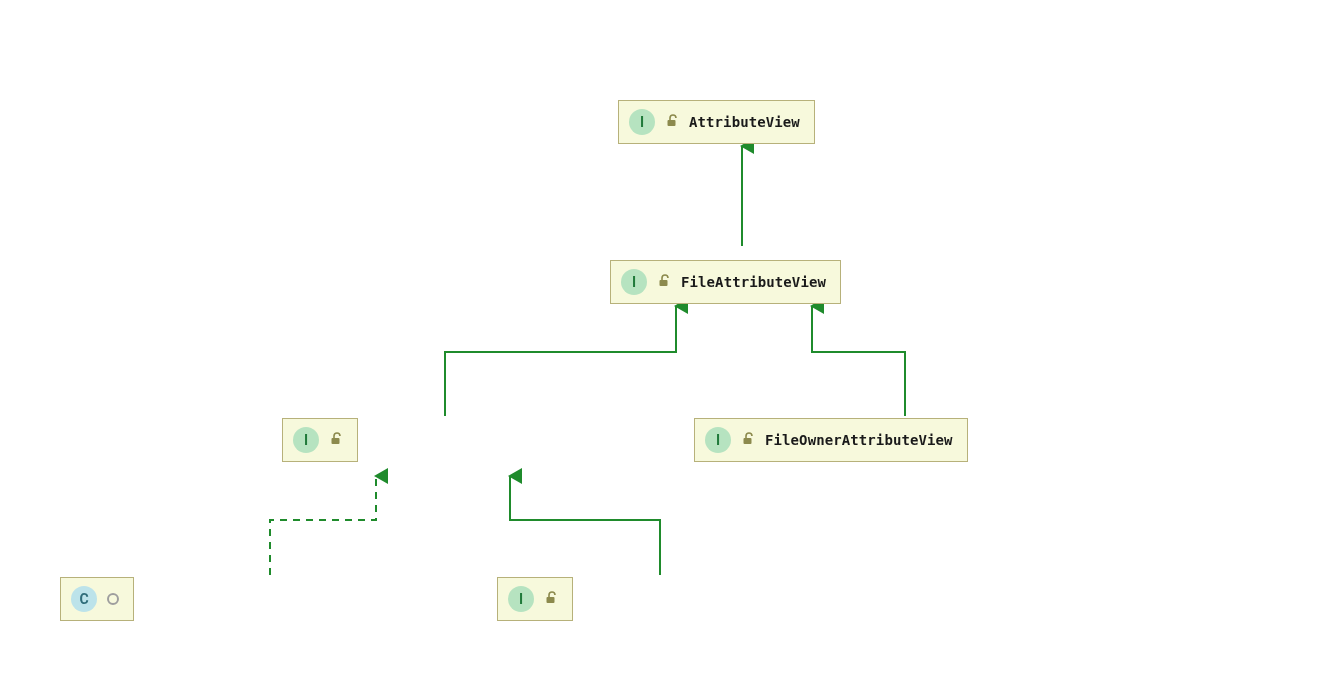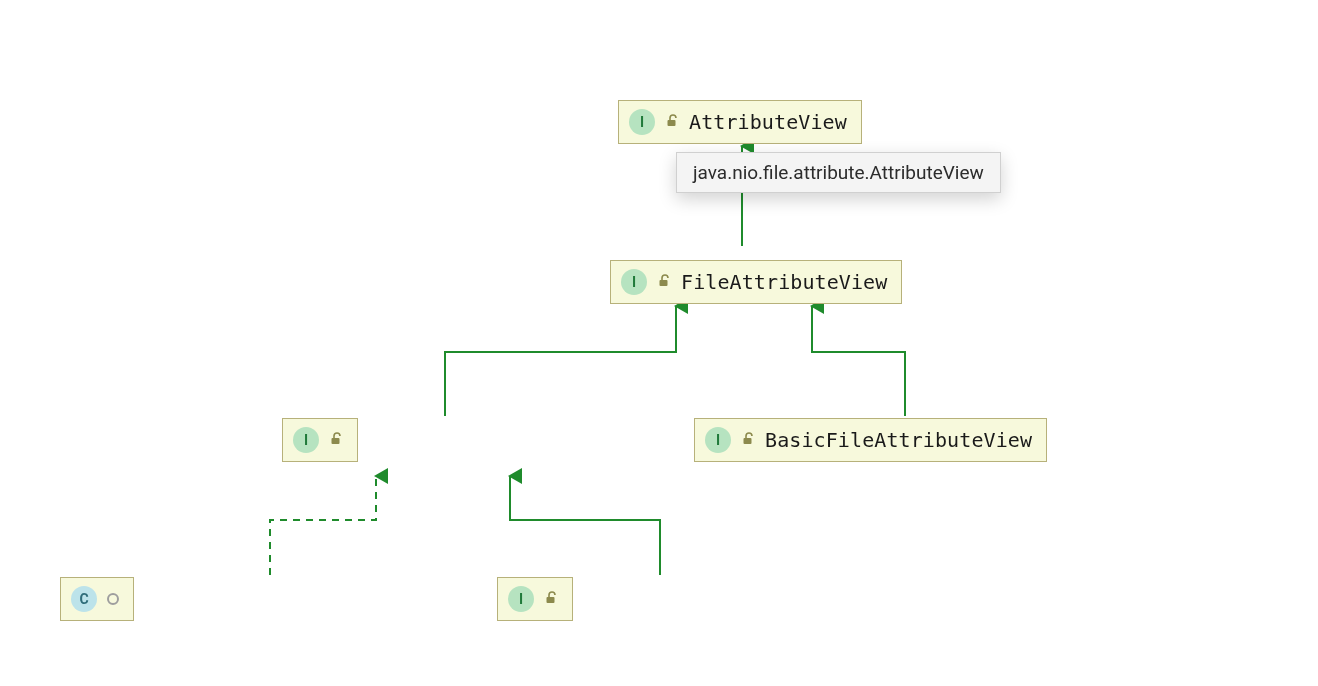--- a/index.html
+++ b/index.html
@@ -10,23 +10,23 @@
     background: #f7f9dc;
     border: 1px solid #b7b17a;
     display: flex;
     align-items: center;
     padding: 6px 14px 6px 10px;
     gap: 10px;
     height: 44px;
     white-space: nowrap;
   }
   .node .label {
-    font-size: 20px;
+    font-size: 14px;
     color: #1a1a1a;
-    font-weight: 400;
+    font-weight: 700;
     letter-spacing: 0.1px;
   }
   .badge {
     width: 26px; height: 26px; border-radius: 50%;
     display: flex; align-items: center; justify-content: center;
     font-family: -apple-system, "Segoe UI", Roboto, sans-serif;
     font-size: 14px; font-weight: 700;
   }
   .badge.interface { background: #b6e3c0; color: #1f7a3a; }
   .badge.class { background: #bce3ea; color: #2f6d7a; }
@@ -74,23 +74,20 @@
     <span class="badge interface">I</span>
     <span>
       <svg width="14" height="14" viewBox="0 0 14 14">
           <path d="M5 6 V4 a3 3 0 0 1 6 0" stroke="#8c8a4d" stroke-width="1.6" fill="none"></path>
           <rect x="2.5" y="6" width="8" height="6" rx="1" fill="#8c8a4d"></rect>
         </svg>
     </span>
     <span class="label">AttributeView</span>
   </div>
 
-  <div class="tooltip" style="left:676px; top:152px;">
-    <span>java.nio.file.attribute.AttributeView</span>
-  </div>
 
   <div class="node" style="left:610px; top:260px;">
     <span class="badge interface">I</span>
     <span>
       <svg width="14" height="14" viewBox="0 0 14 14">
           <path d="M5 6 V4 a3 3 0 0 1 6 0" stroke="#8c8a4d" stroke-width="1.6" fill="none"></path>
           <rect x="2.5" y="6" width="8" height="6" rx="1" fill="#8c8a4d"></rect>
         </svg>
     </span>
     <span class="label">FileAttributeView</span>
@@ -107,21 +104,21 @@
   </div>
 
   <div class="node" style="left:694px; top:418px;">
     <span class="badge interface">I</span>
     <span>
       <svg width="14" height="14" viewBox="0 0 14 14">
           <path d="M5 6 V4 a3 3 0 0 1 6 0" stroke="#8c8a4d" stroke-width="1.6" fill="none"></path>
           <rect x="2.5" y="6" width="8" height="6" rx="1" fill="#8c8a4d"></rect>
         </svg>
     </span>
-    <span class="label">BasicFileAttributeView</span>
+    <span class="label">FileOwnerAttributeView</span>
   </div>
 
   <div class="node" style="left:60px; top:577px;">
     <span class="badge class">C</span>
     <span class="ring"></span>
   </div>
 
   <div class="node" style="left:497px; top:577px;">
     <span class="badge interface">I</span>
     <span>

